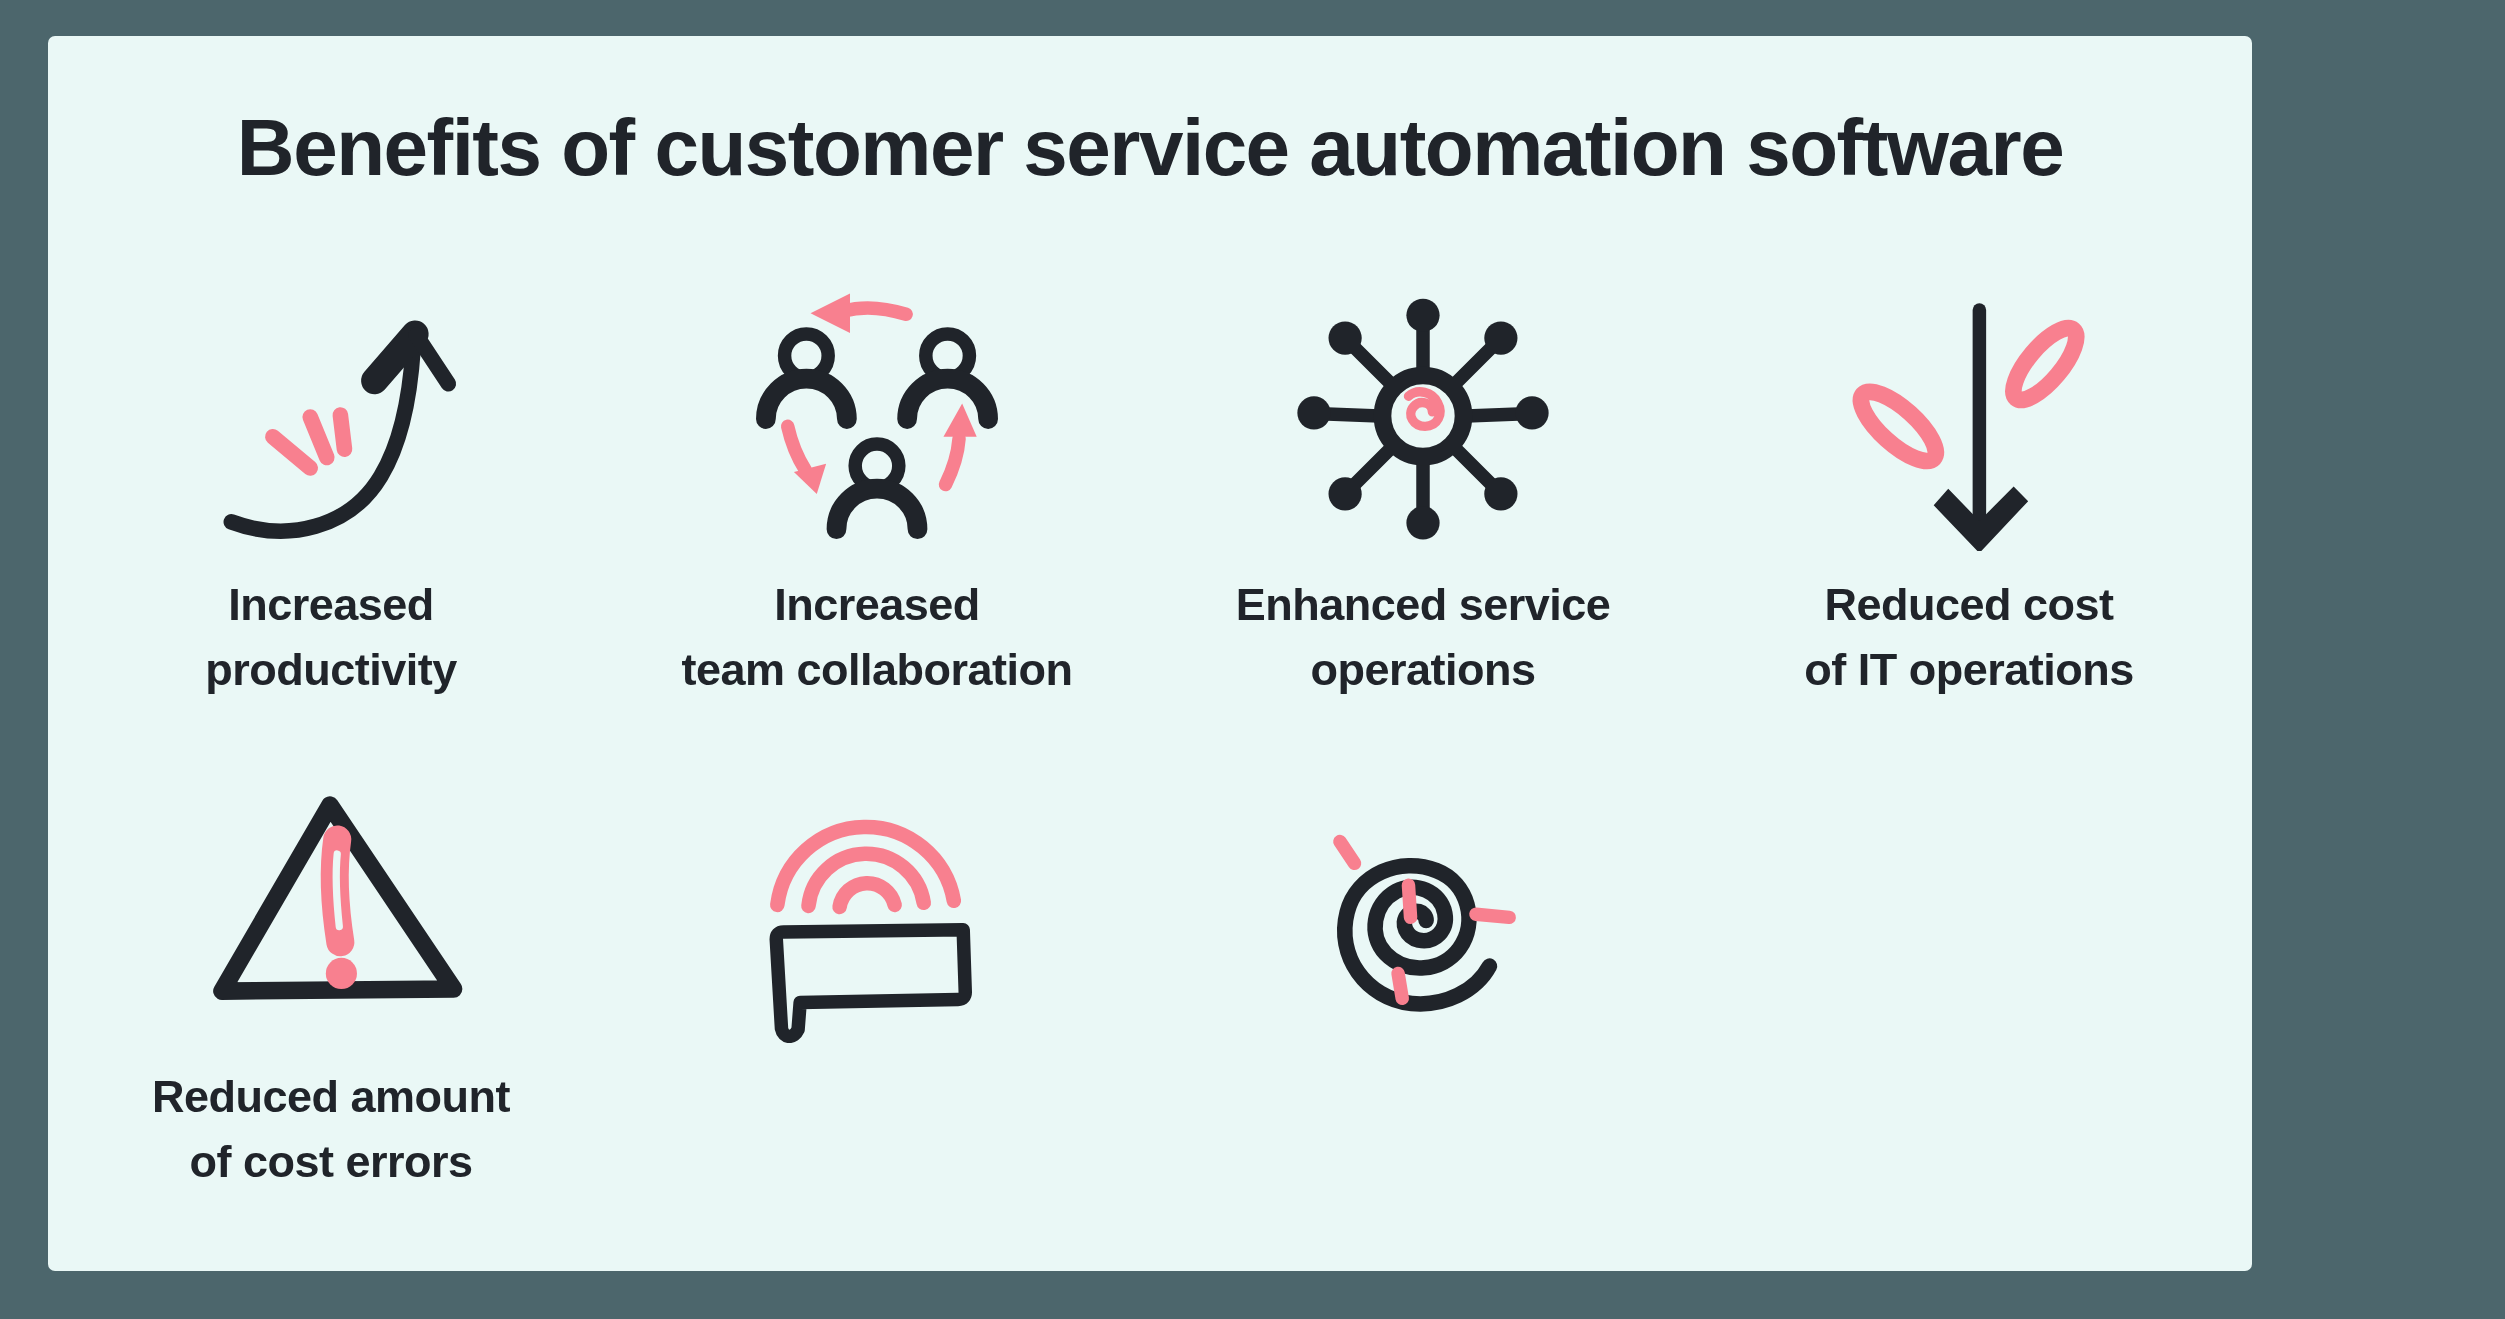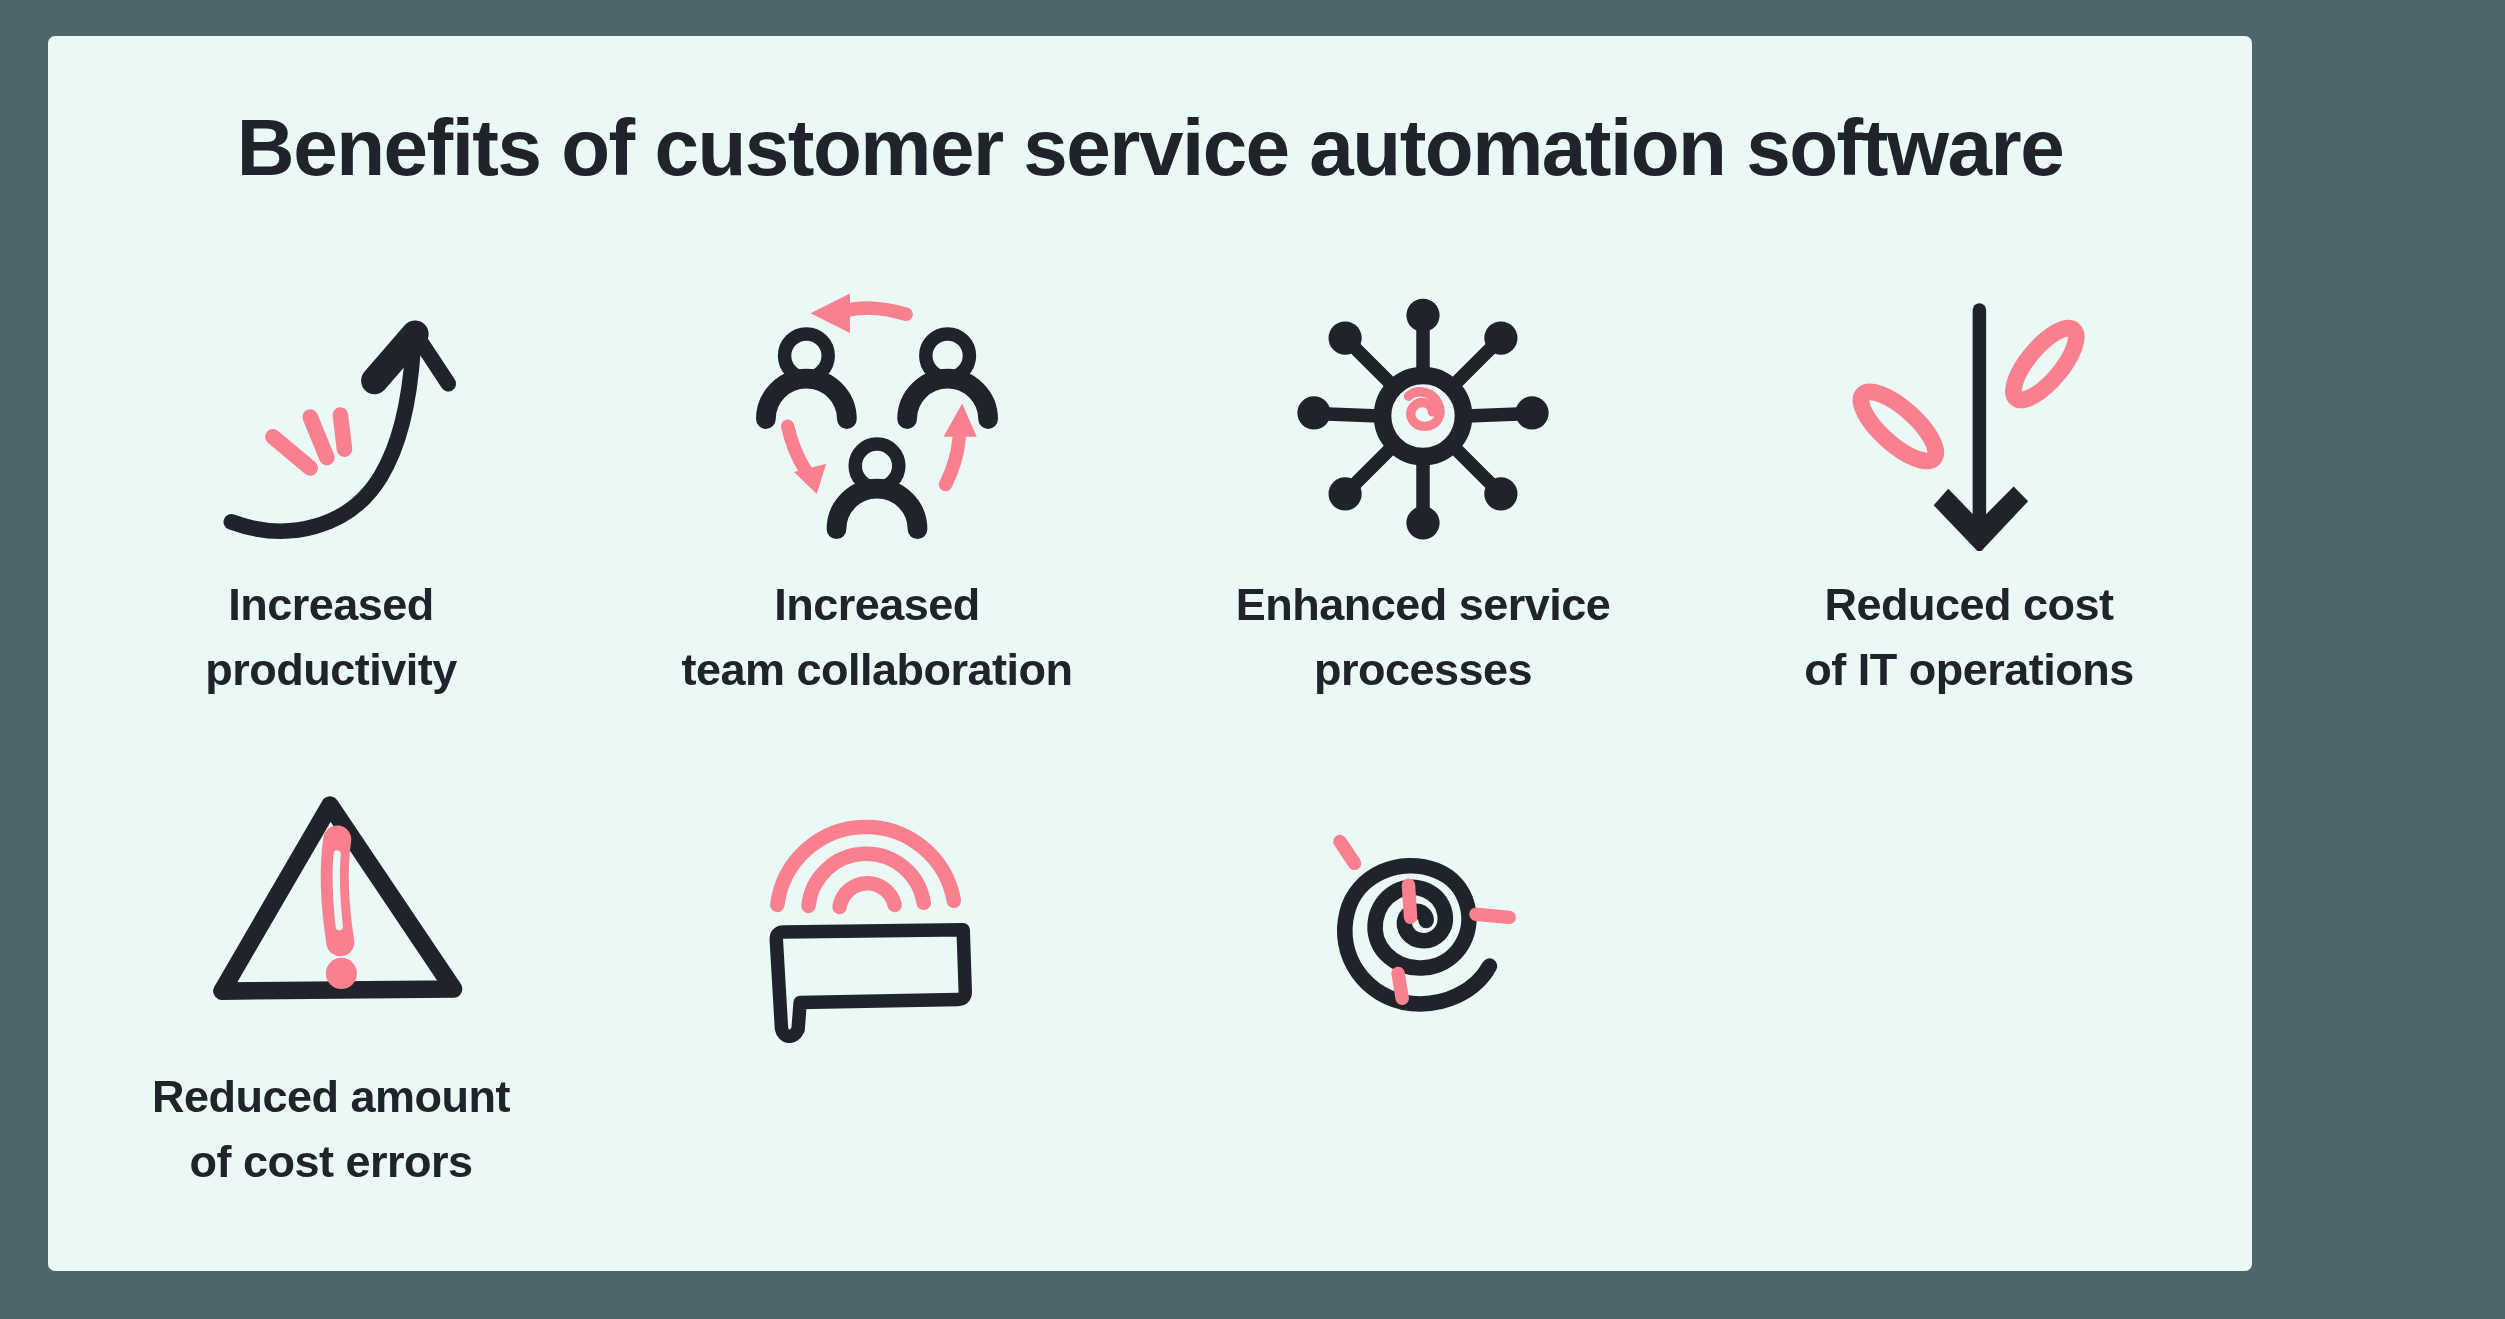--- a/index.html
+++ b/index.html
@@ -130,21 +130,21 @@
             <circle class="f-ink" cx="55" cy="205" r="16"></circle>
           <path class="s-ink" stroke-width="13" d="M 88 130 L 38 128"></path>
             <circle class="f-ink" cx="25" cy="127" r="16"></circle>
           <path class="s-ink" stroke-width="13" d="M 100 100 L 65 65"></path>
             <circle class="f-ink" cx="55" cy="55" r="16"></circle>
           <circle class="s-ink" stroke-width="17" cx="130" cy="130" r="39"></circle>
           <path class="s-pink" stroke-width="9" d="M 139 126 C 139 117 127 114 121 121 C 114 129 121 140 132 140 C 144 140 150 128 144 117 C 139 107 125 103 116 111"></path>
         </svg>
       </div>
       <figcaption class="label">Enhanced service
-processes</figcaption>
+operations</figcaption>
     </figure>
 
 
     <figure class="cell">
       <div class="icon-box" aria-label="down-arrow-leaves-icon">
         <svg width="270" height="270" viewBox="0 0 260 260">
           <path class="s-ink" stroke-width="13" d="M 140 28 L 140 246"></path>
           <path class="f-ink" d="M 96 216 L 140 262 L 187 212 L 173 198 L 140 231 L 110 200 Z"></path>
           <ellipse class="s-pink" stroke-width="16" cx="62" cy="140" rx="46" ry="17" transform="rotate(42 62 140)"></ellipse>
           <ellipse class="s-pink" stroke-width="16" cx="203" cy="80" rx="43" ry="16" transform="rotate(-50 203 80)"></ellipse>

